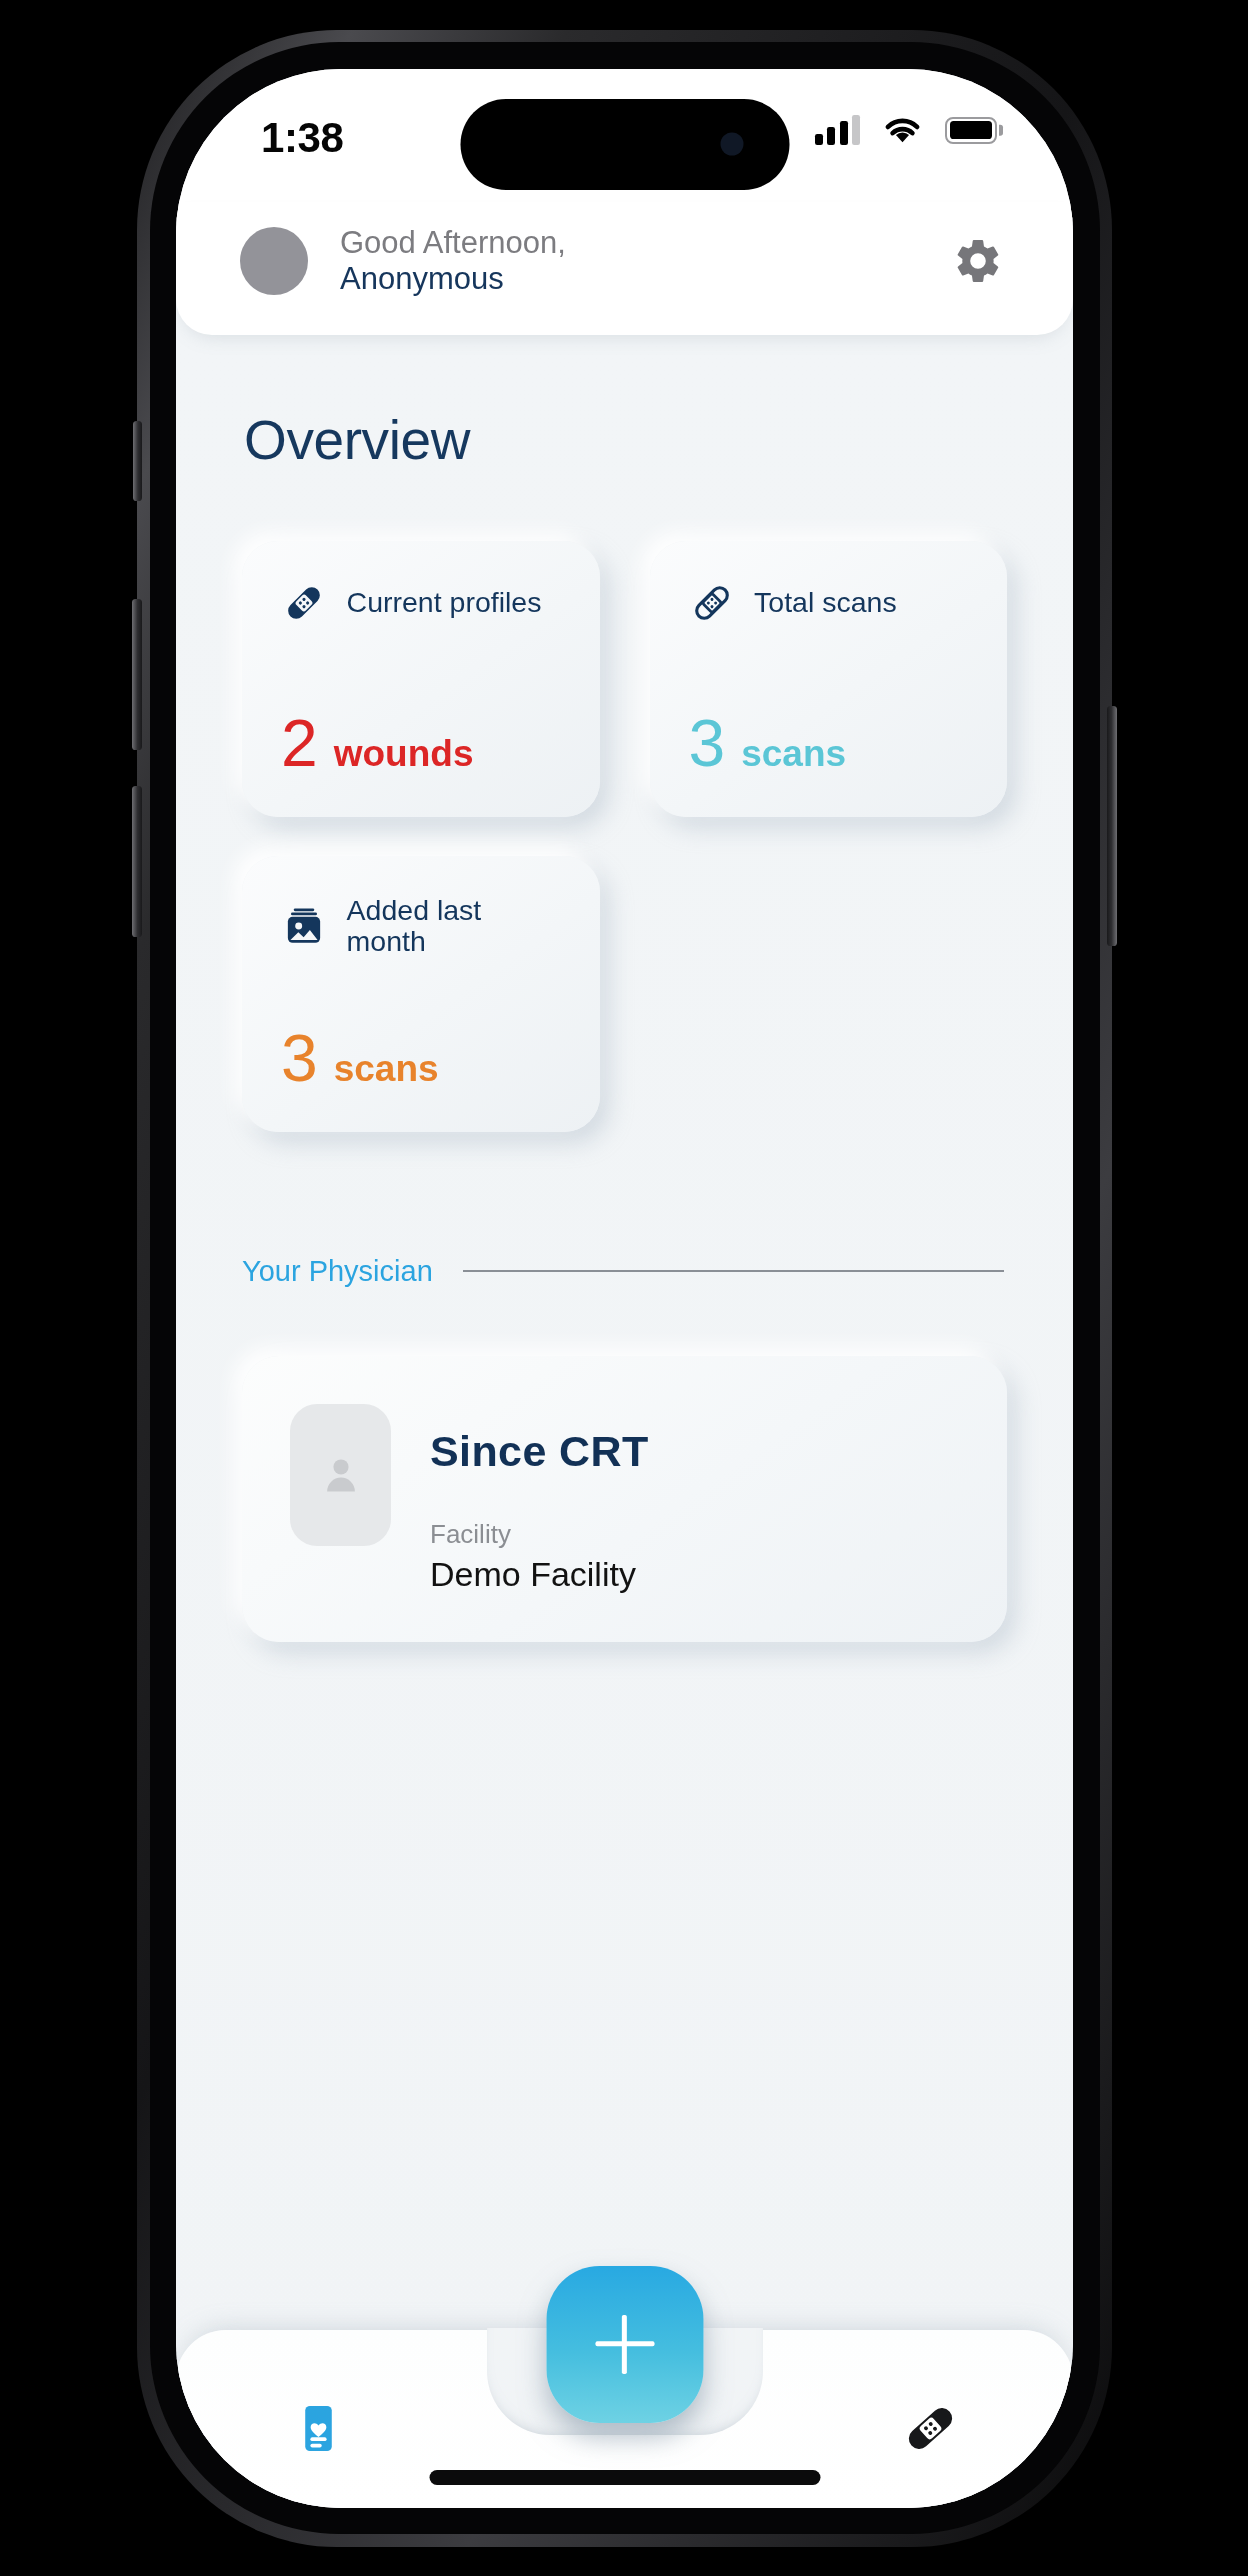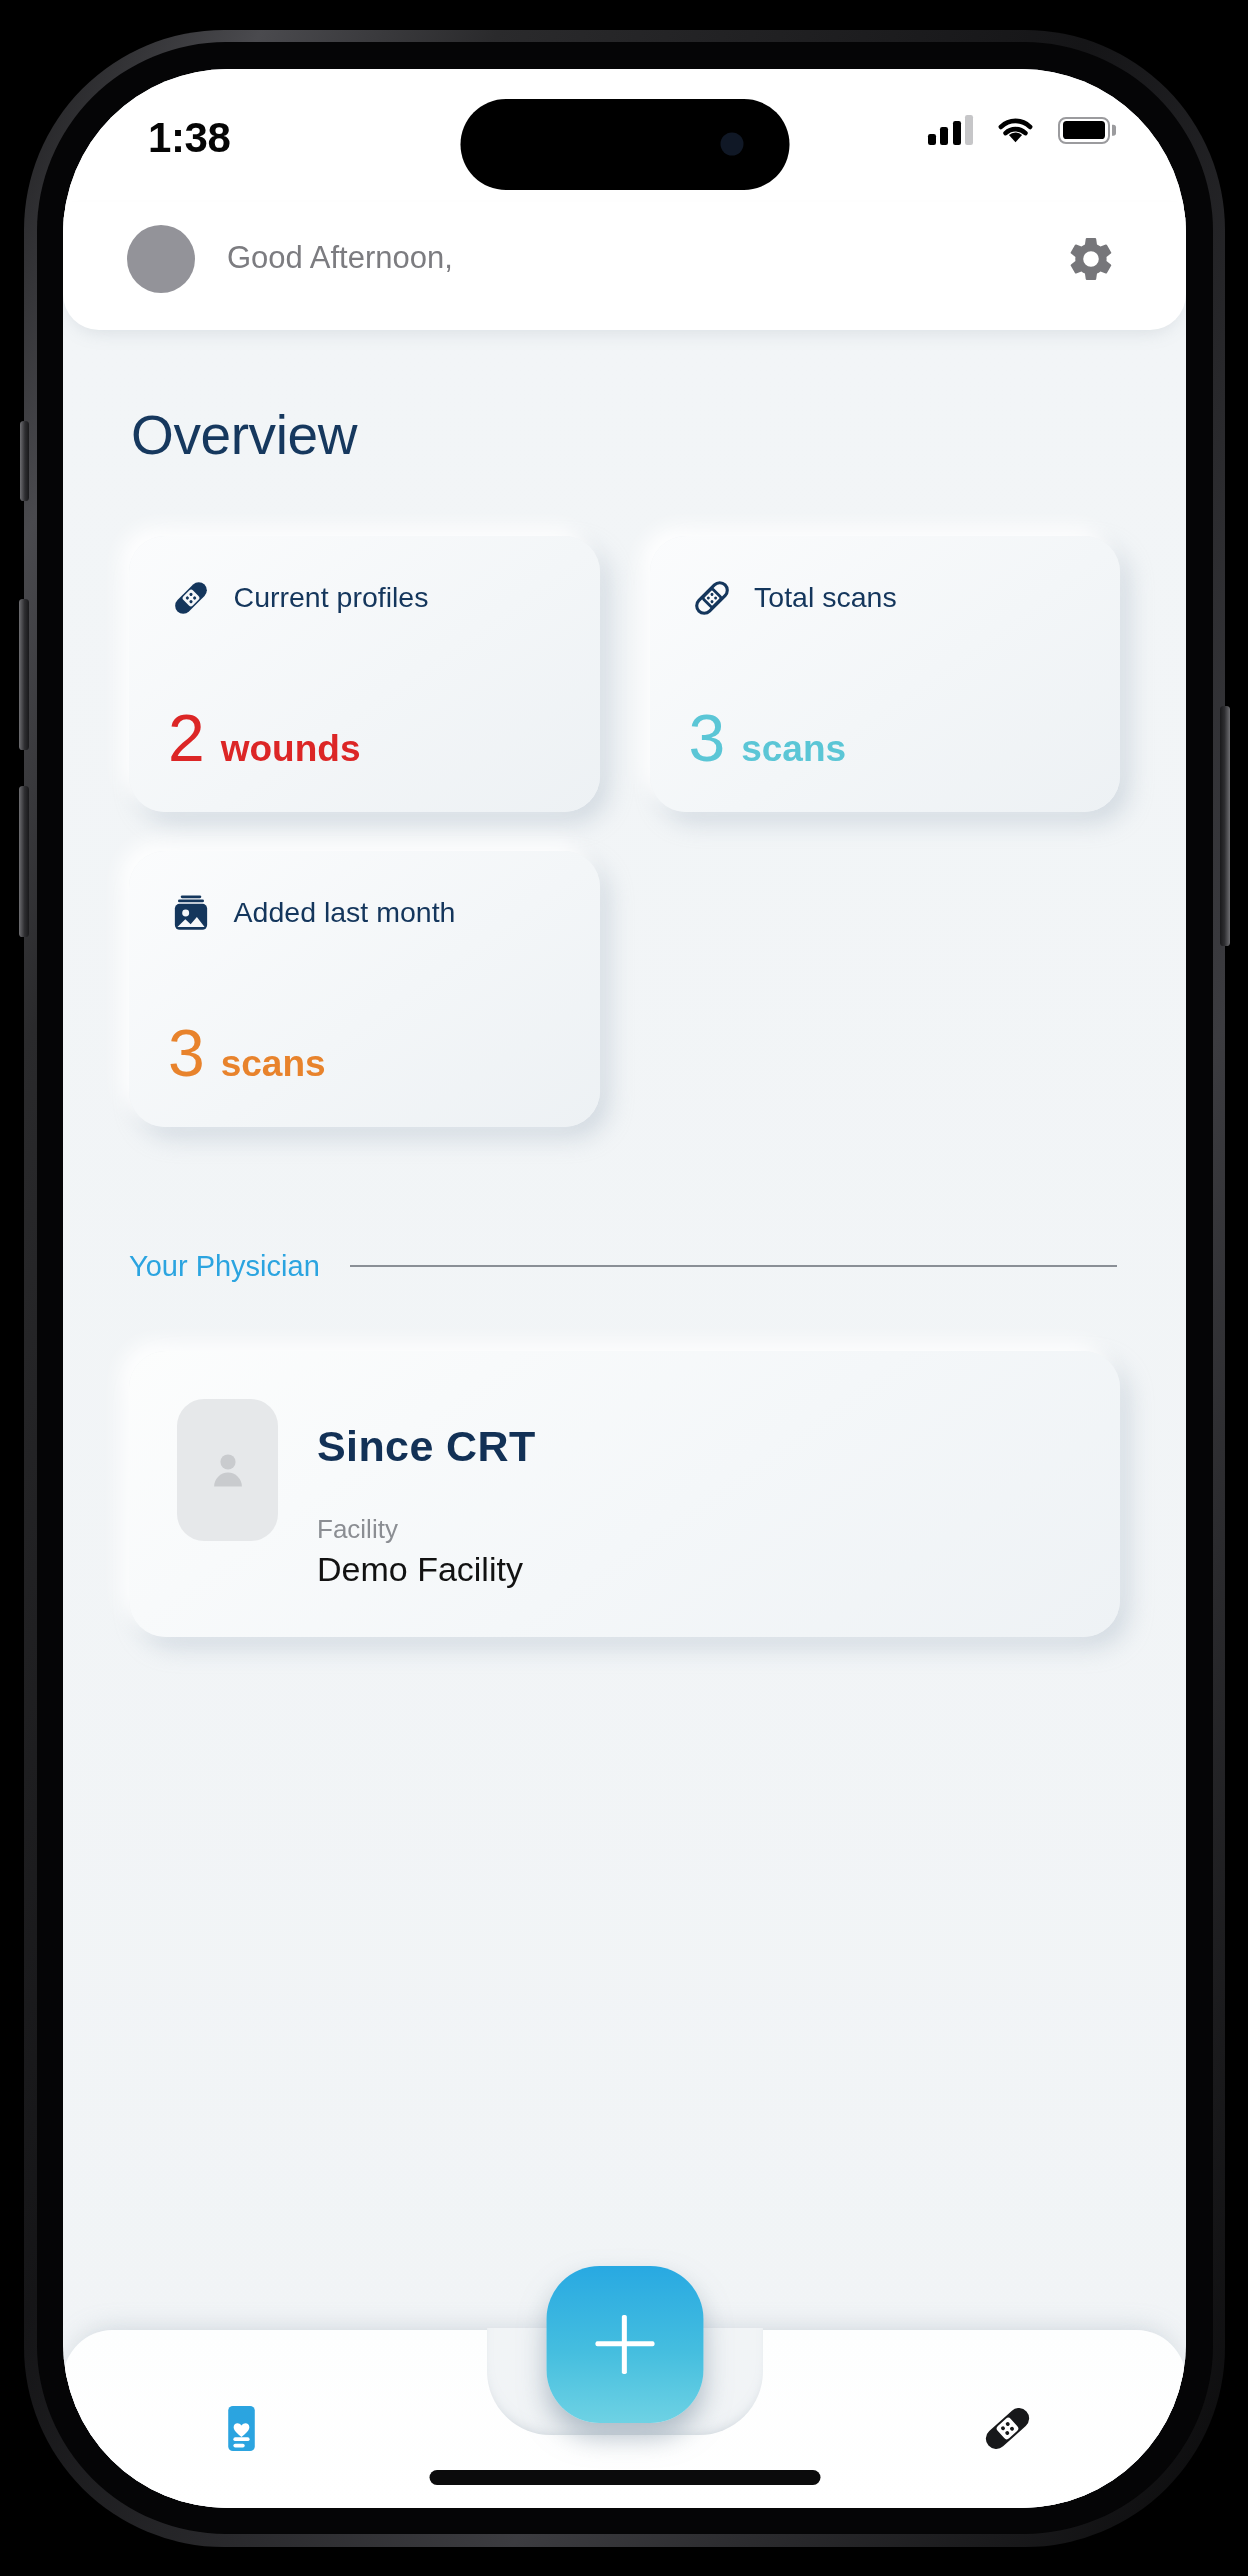--- a/index.html
+++ b/index.html
@@ -6,21 +6,21 @@
   html,body{ width:1249px; height:2576px; background:#000; }
   body{
     font-family:"Liberation Sans", sans-serif;
     display:flex; align-items:center; justify-content:center;
     overflow:hidden;
   }
 
   
   .phone-frame{
     position:relative;
-    width:1201px; height:2517px;
+    width:975px; height:2517px;
     border-radius:200px;
     background:
       linear-gradient(115deg,#1d1d1f 0%,#4a4a4e 10%,#2a2a2c 20%,#151517 45%,#3c3c40 70%,#1a1a1c 90%,#0a0a0b 100%);
     padding:23px;
     box-shadow:0 0 0 1.8px #000;
   }
   .frame-inner{
     position:absolute; inset:12.5px;
     border-radius:189px;
     background:#050506;
@@ -255,20 +255,21 @@
           </div>
       </div>
     </div>
 
     <div class="app">
 
       <div class="greet-bar">
         <div class="avatar"></div>
         <div class="greet-text">
           <div class="greet-hello">Good Afternoon,</div>
+          <div class="greet-name">Anonymous</div>
         </div>
         <div class="gear-btn">
           <svg width="52" height="52" viewBox="0 0 24 24">
             <path fill="#76767a" d="M19.14 12.94a7.07 7.07 0 0 0 0-1.88l2.03-1.58a.5.5 0 0 0 .12-.64l-1.92-3.32a.5.5 0 0 0-.6-.22l-2.39.96a7.03 7.03 0 0 0-1.62-.94l-.36-2.54a.5.5 0 0 0-.5-.42h-3.84a.5.5 0 0 0-.5.42l-.36 2.54c-.58.24-1.12.56-1.62.94l-2.39-.96a.5.5 0 0 0-.6.22L2.67 8.84a.5.5 0 0 0 .12.64l2.03 1.58a7.07 7.07 0 0 0 0 1.88l-2.03 1.58a.5.5 0 0 0-.12.64l1.92 3.32c.12.21.37.3.6.22l2.39-.96c.5.38 1.04.7 1.62.94l.36 2.54c.04.24.25.42.5.42h3.84c.25 0 .46-.18.5-.42l.36-2.54c.58-.24 1.12-.56 1.62-.94l2.39.96c.23.08.48-.01.6-.22l1.92-3.32a.5.5 0 0 0-.12-.64l-2.03-1.58ZM12 15.6A3.6 3.6 0 1 1 12 8.4a3.6 3.6 0 0 1 0 7.2Z"></path>
           </svg>
         </div>
       </div>
 
       <div class="overview-title">Overview</div>
 

